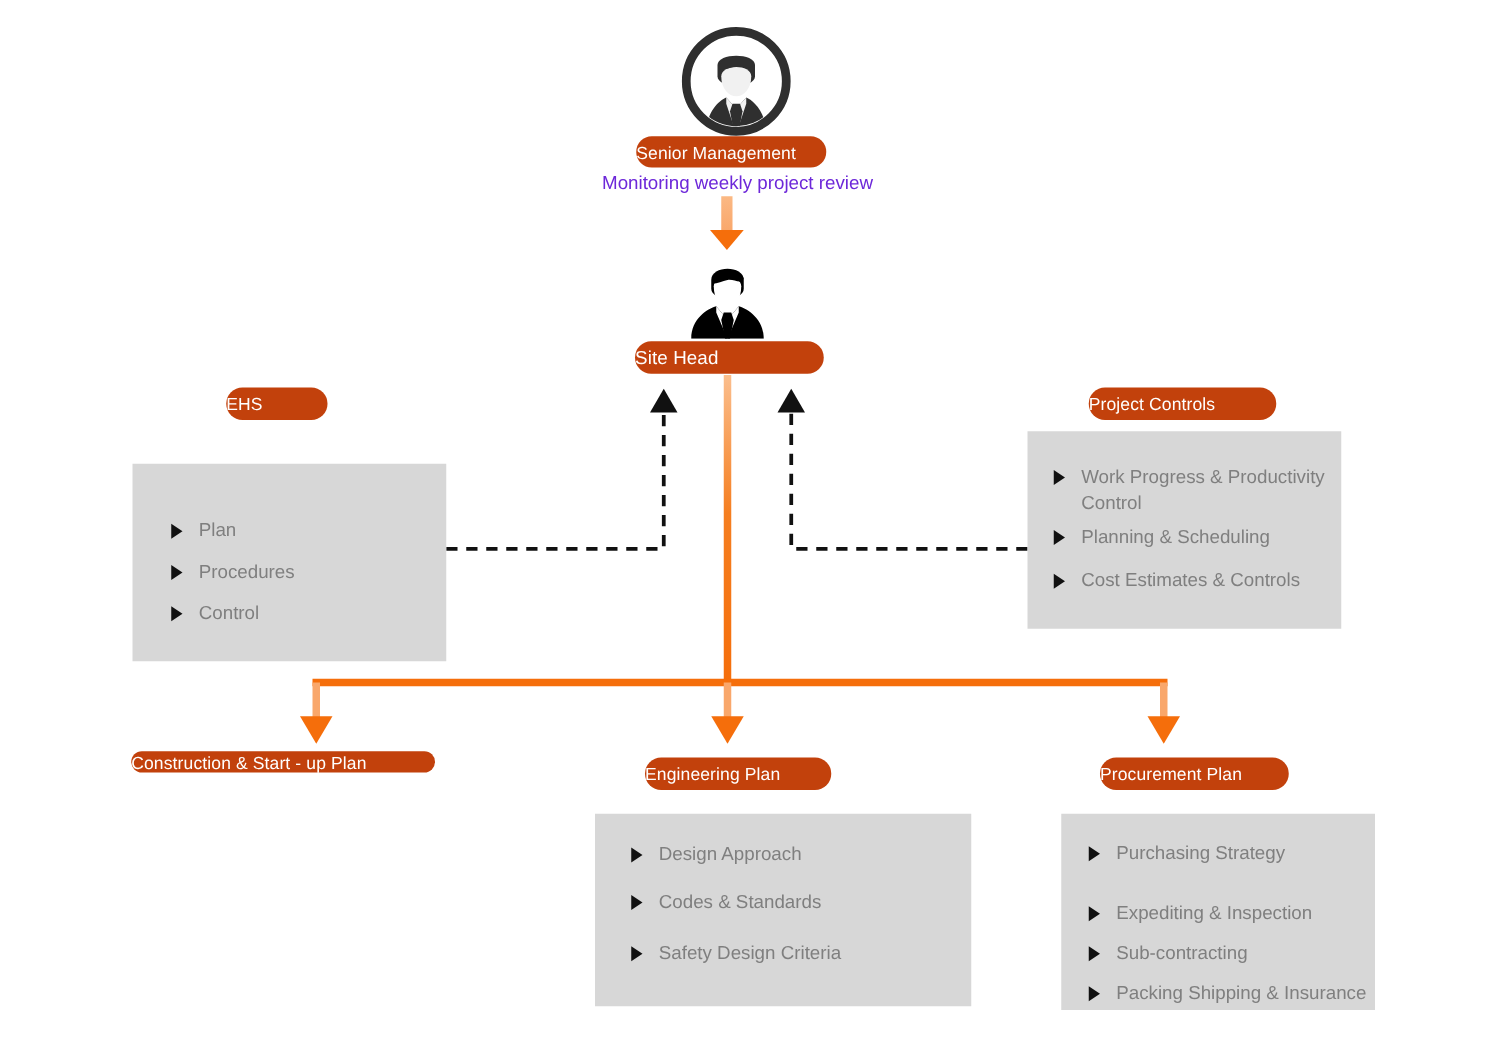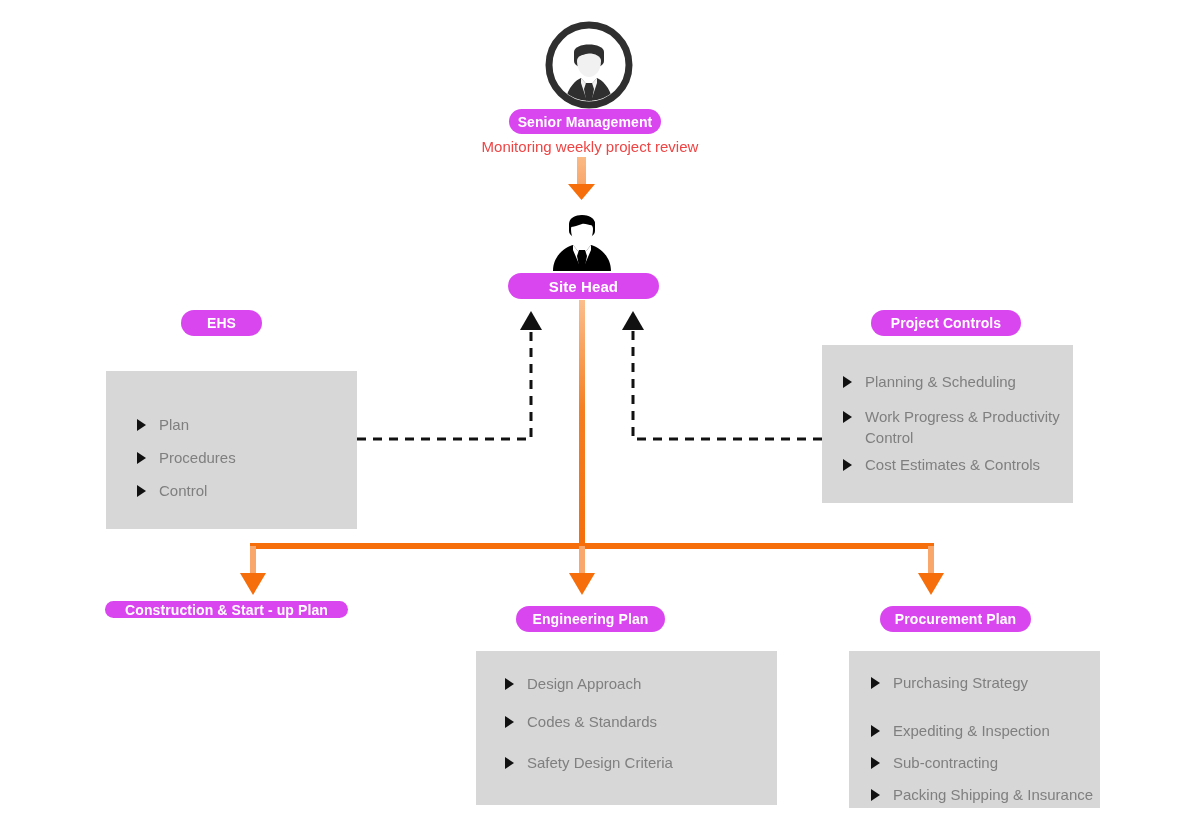--- a/index.html
+++ b/index.html
@@ -23,28 +23,27 @@
   .svg-layer {
     position: absolute;
     left: 0; top: 0;
     width: 1200px;
     height: 840px;
     pointer-events: none;
   }
   
   .pill {
     position: absolute;
-    background: #d946ef;
+    background: #c2410c;
     color: #ffffff;
     border-radius: 999px;
-    font-weight: bold;
+    font-weight: normal;
     white-space: nowrap;
     display: flex;
     align-items: center;
-    justify-content: center;
     box-sizing: border-box;
     letter-spacing: 0.1px;
   }
   
   .panel {
     position: absolute;
     background: #D7D7D7;
     box-sizing: border-box;
   }
   .panel-list {
@@ -75,21 +74,21 @@
     top: 5px;
     border-left: 9px solid #111111;
     border-top: 6px solid transparent;
     border-bottom: 6px solid transparent;
   }
   .item-text { display: block; }
 
   
   .caption {
     position: absolute;
-    color: #ef4444;
+    color: #6d28d9;
     font-size: 15px;
     white-space: nowrap;
     text-align: center;
   }
   
   .avatar {
     position: absolute;
   }
 </style>
 </head>
@@ -209,27 +208,27 @@
       </li>
     </ul>
   </div>
 
   <div class="pill" style="left:871px; top:310px; width:150px; height:26px; font-size:14px;">
     <span>Project Controls</span>
   </div>
 
   <div class="panel" style="left:822px; top:345px; width:251px; height:158px;">
     <ul class="panel-list" style="top:26px; left:20px; right:6px;">
+      <li class="panel-item" style="margin-bottom:6px;">
+        <span class="bullet"></span>
+        <span class="item-text">Work Progress &amp; Productivity Control</span>
+      </li>
       <li class="panel-item" style="margin-bottom:14px;">
         <span class="bullet"></span>
         <span class="item-text">Planning &amp; Scheduling</span>
-      </li>
-      <li class="panel-item" style="margin-bottom:6px;">
-        <span class="bullet"></span>
-        <span class="item-text">Work Progress &amp; Productivity Control</span>
       </li>
       <li class="panel-item">
         <span class="bullet"></span>
         <span class="item-text">Cost Estimates &amp; Controls</span>
       </li>
     </ul>
   </div>
 
   <div class="pill" style="left:105px; top:601px; width:243px; height:17px; font-size:14px;">
     <span>Construction &amp; Start - up Plan</span>

